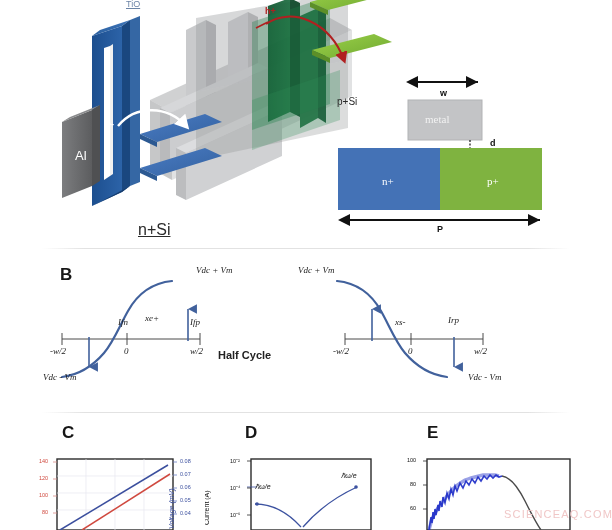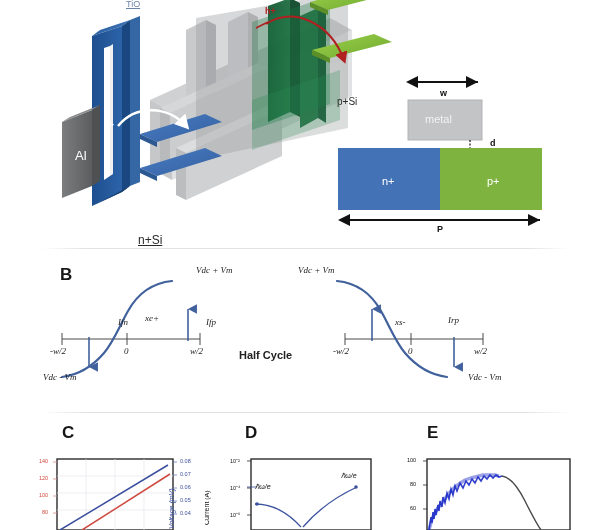--- a/index.html
+++ b/index.html
@@ -12,21 +12,21 @@
        background:linear-gradient(to right,#ffffff,#e2e2e2 8%,#e2e2e2 92%,#ffffff);}
   .panel-letter{position:absolute;font-weight:bold;font-size:17px;color:#161616;
        font-family:"Liberation Sans",sans-serif;letter-spacing:.5px;}
 
   
   #panelA{position:absolute;left:0;top:0;width:612px;height:248px;overflow:hidden;}
 
   .txt3d{position:absolute;font-size:10px;color:#2a2a2a;font-family:"Liberation Sans",sans-serif;}
   .txt3d.white{color:#ffffff;font-size:9px;}
   .txt3d.red{color:#b02020;font-size:9px;}
-  .cs-txt{position:absolute;font-size:11px;color:#ffffff;font-family:Liberation Sans, sans-serif;}
+  .cs-txt{position:absolute;font-size:11px;color:#ffffff;font-family:Liberation Serif, serif;}
   .cs-dim{position:absolute;font-size:9px;color:#111;font-weight:bold;font-family:"Liberation Sans",sans-serif;}
 
   
   #panelB{position:absolute;left:0;top:249px;width:612px;height:163px;}
   .b-math{position:absolute;font-family:"Liberation Serif",serif;font-style:italic;
           font-size:9px;color:#1b1b1b;white-space:nowrap;}
   .b-half{position:absolute;font-family:"Liberation Sans",sans-serif;font-size:11px;
           font-weight:600;color:#222;}
 
   
@@ -152,21 +152,21 @@
 
       <path d="M266,24 C292,6 330,22 344,60" stroke="#b02020" stroke-width="2" fill="none" marker-end="url(#arwRed)"></path>
       <path d="M256,28 L268,22" stroke="#b02020" stroke-width="1.6" fill="none"></path>
     </svg>
 
     
     <span class="txt3d" style="left:126px;top:-1px;font-size:9px;color:#3a5a88;opacity:.75;text-decoration:underline;">TiO</span>
     <span class="txt3d white" style="left:106px;top:119px;font-weight:bold;">e-</span>
     <span class="txt3d white" style="left:75px;top:148px;font-size:13px;">Al</span>
     <span class="txt3d red" style="left:265px;top:6px;font-weight:bold;">h+</span>
-    <span class="txt3d" style="left:138px;top:233px;font-size:12px;text-decoration:underline;">n+Si</span>
+    <span class="txt3d" style="left:138px;top:221px;font-size:16px;text-decoration:underline;">n+Si</span>
     <span class="txt3d" style="left:337px;top:96px;font-size:10px;">p+Si</span>
 
     
     <svg width="230" height="180" viewBox="0 0 230 180" style="position:absolute;left:330px;top:60px;">
 
       <line x1="78" y1="22" x2="148" y2="22" stroke="#111" stroke-width="2" marker-start="url(#arwBlkS)" marker-end="url(#arwBlk)"></line>
 
       <rect x="78" y="40" width="74" height="40" fill="#c3c4c6" stroke="#b2b3b5"></rect>
 
       <line x1="140" y1="80" x2="140" y2="90" stroke="#111" stroke-width="1.2" stroke-dasharray="2,1.6"></line>
@@ -226,23 +226,23 @@
     </svg>
 
     
     <span class="b-math" style="left:196px;top:16px;">Vdc + Vm</span>
     <span class="b-math" style="left:43px;top:123px;">Vdc - Vm</span>
     <span class="b-math" style="left:50px;top:97px;">-w/2</span>
     <span class="b-math" style="left:124px;top:97px;">0</span>
     <span class="b-math" style="left:190px;top:97px;">w/2</span>
     <span class="b-math" style="left:118px;top:68px;text-align:right;">Ifn</span>
     <span class="b-math" style="left:145px;top:64px;">xe+</span>
-    <span class="b-math" style="left:206px;top:68px;">Ifp</span>
-
-    <span class="b-half" style="left:218px;top:100px;margin-left:21px;">Half Cycle</span>
+    <span class="b-math" style="left:190px;top:68px;">Ifp</span>
+
+    <span class="b-half" style="left:218px;top:100px;">Half Cycle</span>
 
     
     <span class="b-math" style="left:298px;top:16px;">Vdc + Vm</span>
     <span class="b-math" style="left:468px;top:123px;">Vdc - Vm</span>
     <span class="b-math" style="left:333px;top:97px;">-w/2</span>
     <span class="b-math" style="left:408px;top:97px;">0</span>
     <span class="b-math" style="left:474px;top:97px;">w/2</span>
     <span class="b-math" style="left:395px;top:68px;">xs-</span>
     <span class="b-math" style="left:448px;top:66px;">Irp</span>
   </div>
@@ -362,14 +362,15 @@
       </g>
     </svg>
 
     
 
     <span class="tick" style="left:2px;top:44px;color:#111;">100</span>
     <span class="tick" style="left:5px;top:68px;color:#111;">80</span>
     <span class="tick" style="left:5px;top:92px;color:#111;">60</span>
   </div>
 
+  <span class="watermark" style="left:504px;top:508px;">SCIENCEAQ.COM</span>
 
 </div>
 
 </body></html>

